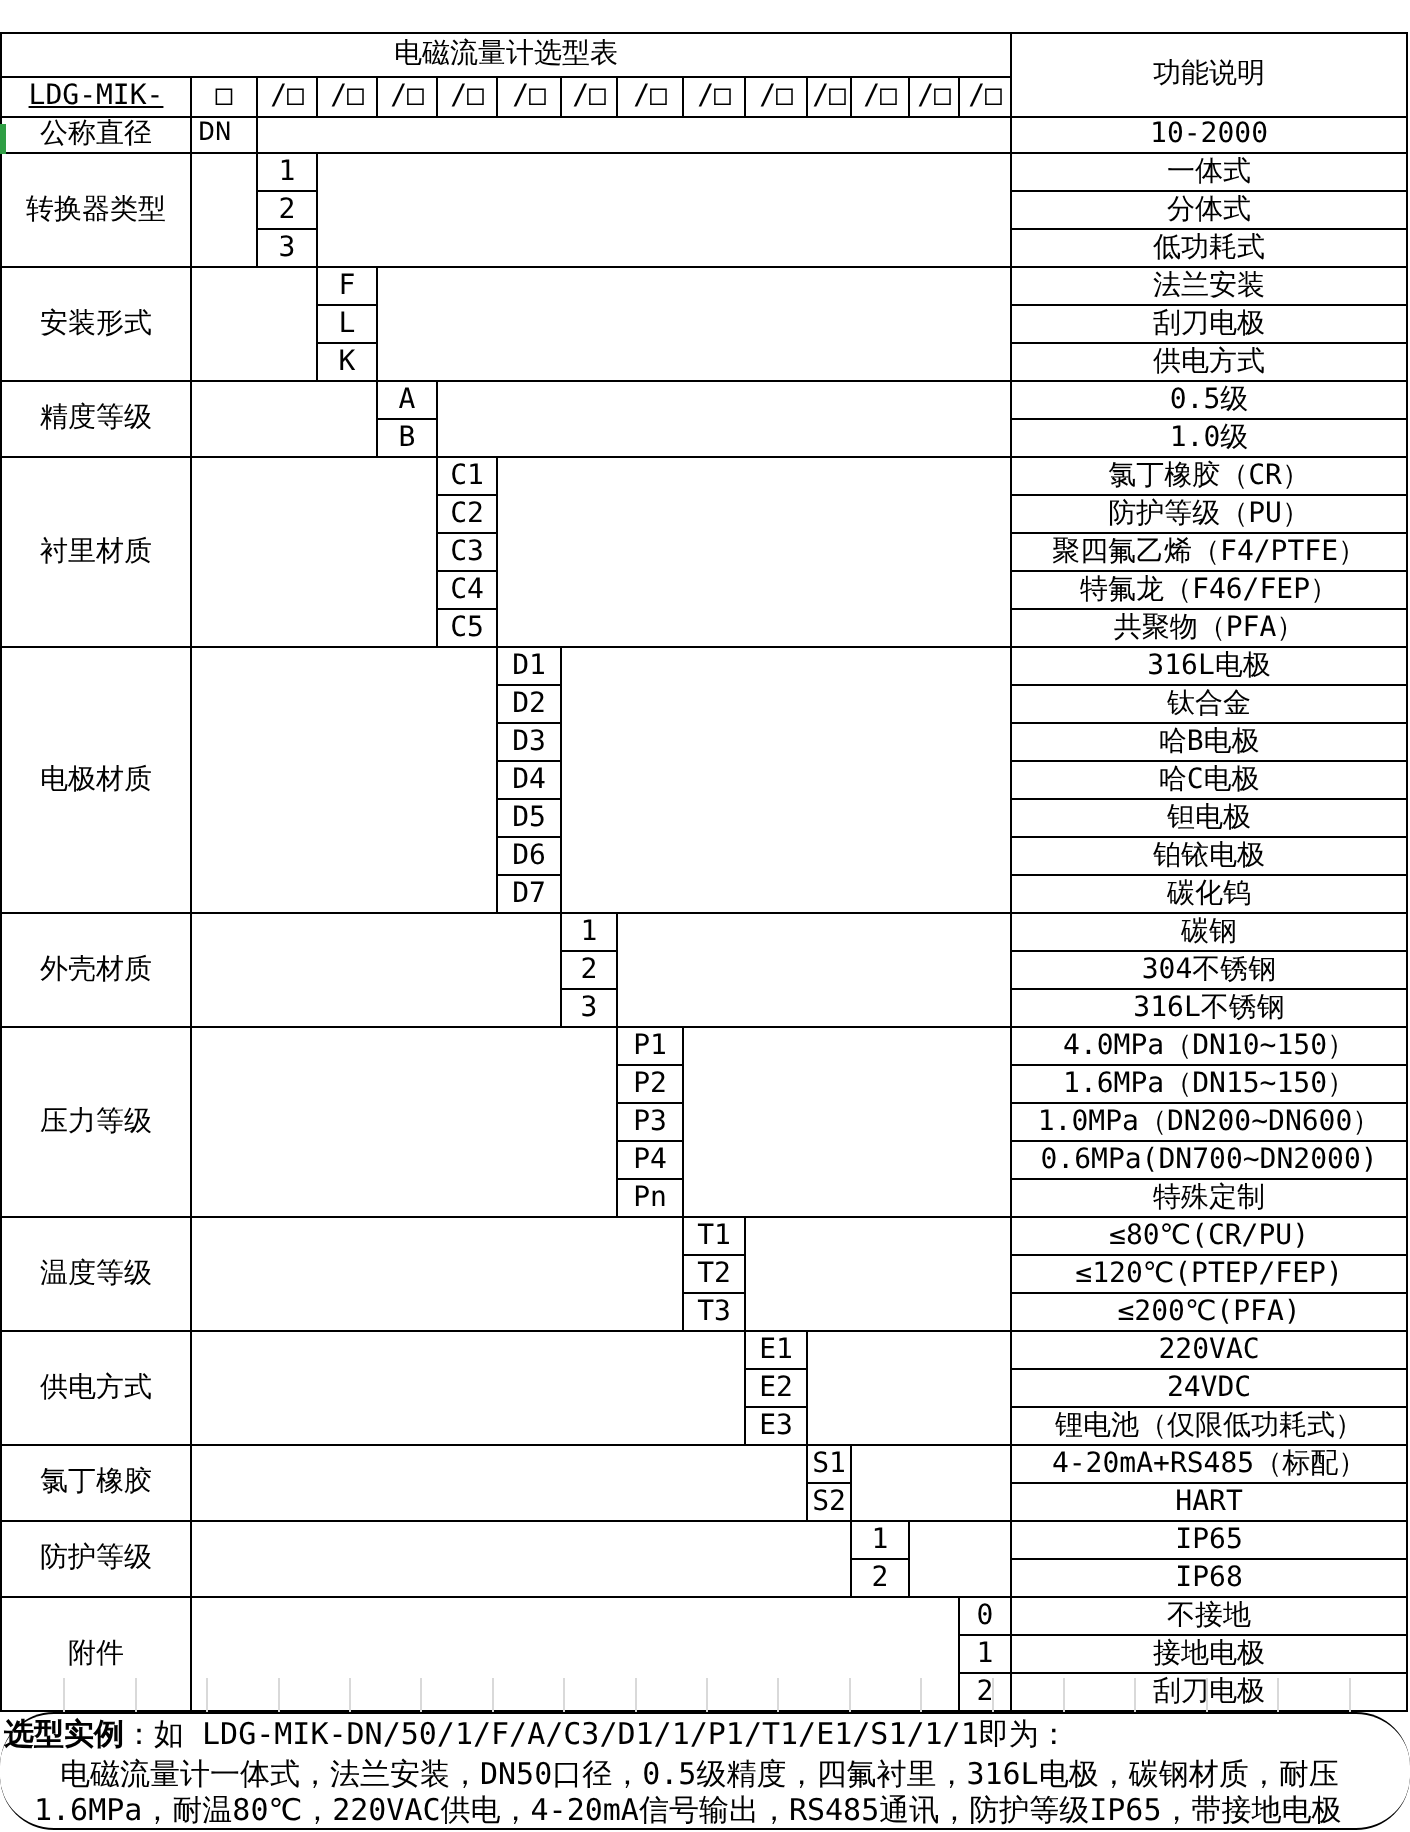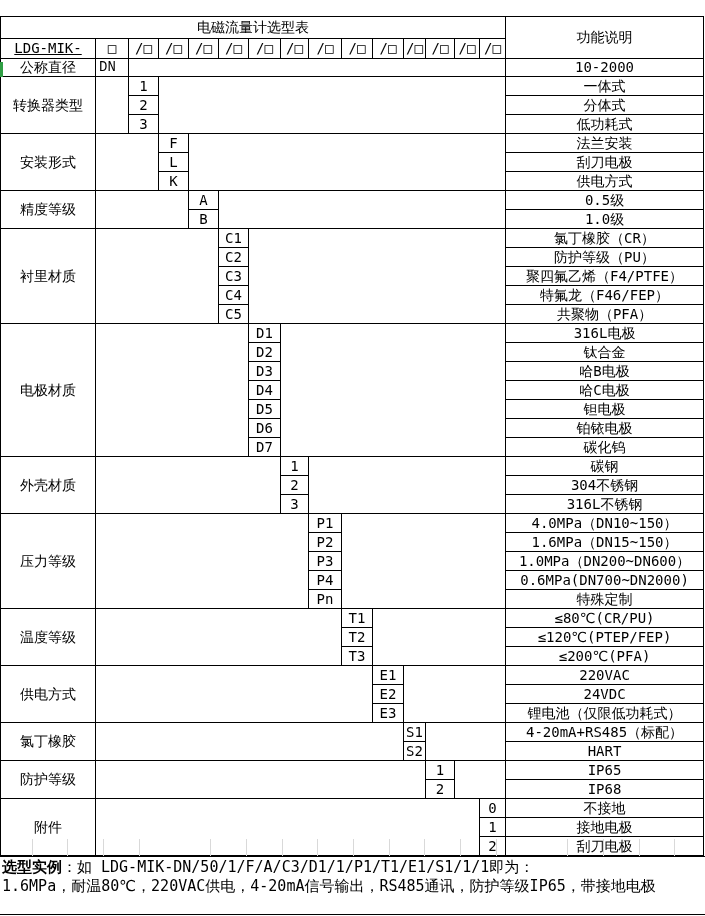--- a/index.html
+++ b/index.html
@@ -54,25 +54,26 @@
     position:absolute;left:0;top:839px;width:703px;height:17px;
     background-image:repeating-linear-gradient(to right,
       transparent 0px, transparent 34.7px, var(--grid) 34.7px, var(--grid) 35.7px);
     background-position:-3px 0;
   }
   .example-block{
     position:absolute;left:0;top:856px;width:705px;height:57px;
     border-top:1px solid var(--border);
     border-bottom:1px solid var(--border);
     font-size:15px;
+    border-radius:27px;
   }
   .ex-line1{height:21px;line-height:21px;padding-left:2px;white-space:nowrap;}
   .ex-line1 .hd{font-weight:bold;}
   .ex-line2{height:19px;line-height:19px;padding-left:30px;white-space:nowrap;}
-  .ex-line3{height:17px;line-height:17px;padding-left:2px;white-space:nowrap;}
+  .ex-line3{height:17px;line-height:17px;padding-left:17px;white-space:nowrap;}
 </style>
 </head>
 <body>
 
 <table class="sel">
   <colgroup>
     <col style="width:95px">
       <col style="width:33px">
       <col style="width:30px">
     <col style="width:30px">
@@ -317,14 +318,15 @@
         <td class="desc">刮刀电极</td>
       </tr>
     </tbody>
 </table>
 
 <div class="green-marker"></div>
 <div class="blank-grid-row"></div>
 
 <div class="example-block">
   <div class="ex-line1"><span class="hd">选型实例</span><span>：如 LDG-MIK-DN/50/1/F/A/C3/D1/1/P1/T1/E1/S1/1/1即为：</span></div>
+  <div class="ex-line2">电磁流量计一体式，法兰安装，DN50口径，0.5级精度，四氟衬里，316L电极，碳钢材质，耐压</div>
   <div class="ex-line3">1.6MPa，耐温80℃，220VAC供电，4-20mA信号输出，RS485通讯，防护等级IP65，带接地电极</div>
 </div>
 
 </body></html>

